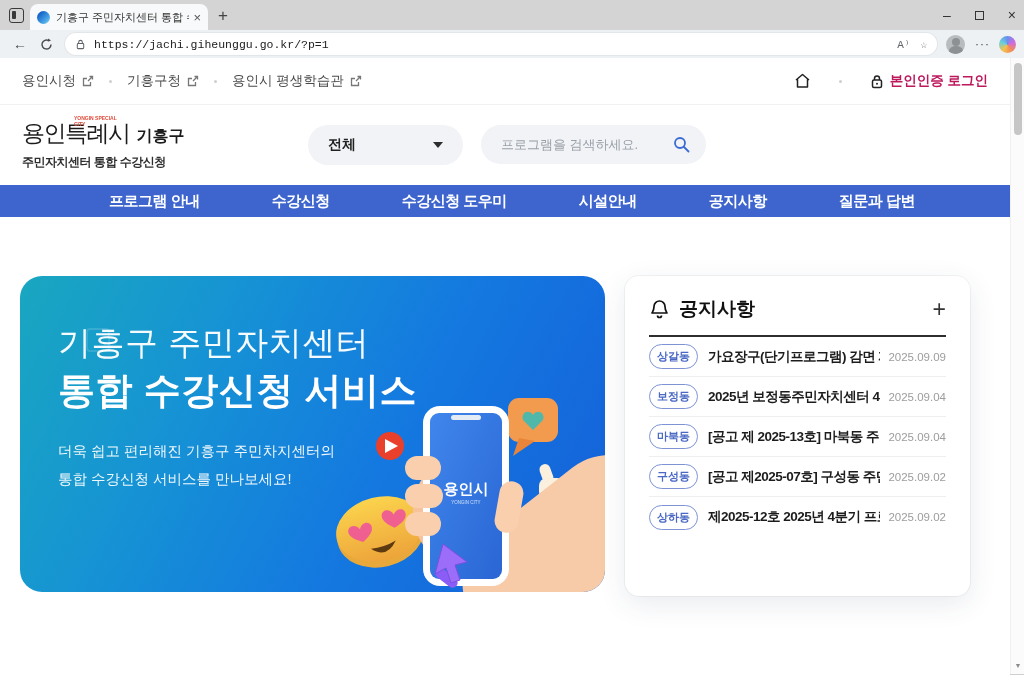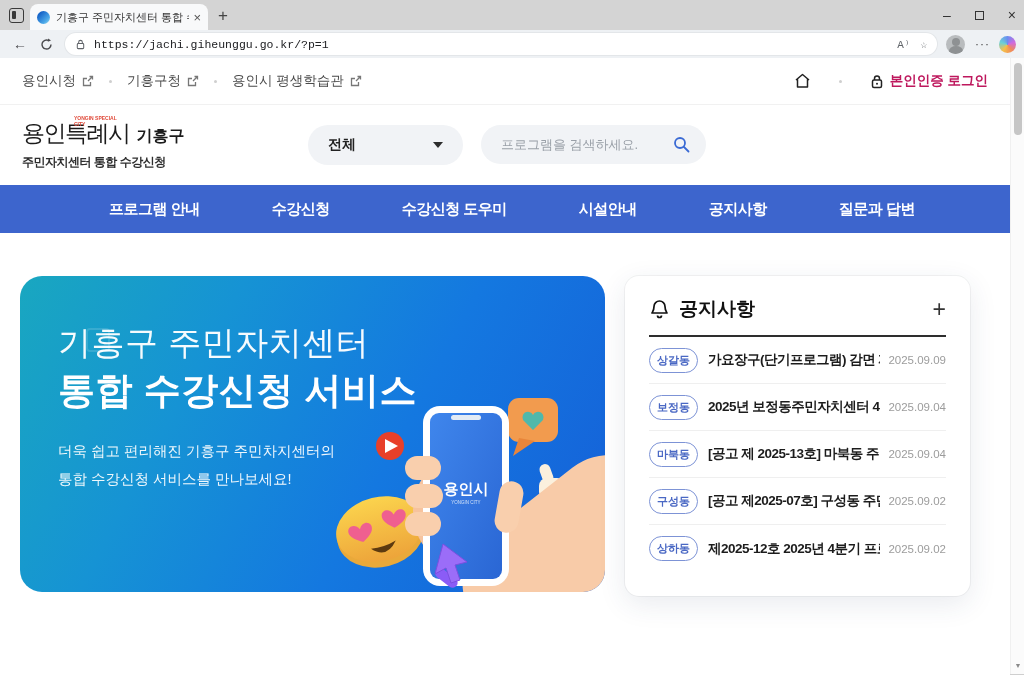--- a/index.html
+++ b/index.html
@@ -50,21 +50,21 @@
   .logo-district { font-size:16px; font-weight:700; color:#1b1b1b; margin-left:7px; }
   .logo-sub { font-size:12px; font-weight:bold; color:#2e2e2e; margin-top:5px; letter-spacing:-0.5px; }
   .cat-select { position:absolute; left:308px; top:20px; width:155px; height:40px; background:#f1f3f6; border-radius:20px; display:flex; align-items:center; padding:0 20px; }
   .cat-value { font-size:14px; font-weight:bold; color:#222; flex:1; }
   .caret-down { width:0; height:0; border-left:5px solid transparent; border-right:5px solid transparent; border-top:6px solid #2d2d2d; }
   .search-box { position:absolute; left:481px; top:20px; width:225px; height:39px; background:#f1f3f6; border-radius:20px; display:flex; align-items:center; padding:0 16px 0 20px; }
   .search-input { flex:1; border:none; outline:none; background:transparent; font-size:13px; color:#333; font-family:inherit; min-width:0; }
   .search-input::placeholder { color:#9aa0a8; }
 
   
-  .mainnav { position:absolute; top:127px; left:0; right:-14px; height:48px; background:#3d65cd; display:flex; align-items:center; justify-content:center; gap:72px; }
+  .mainnav { position:absolute; top:127px; left:0; right:-14px; height:32px; background:#3d65cd; display:flex; align-items:center; justify-content:center; gap:72px; }
   .nav-item { color:#fff; font-size:15px; font-weight:bold; white-space:nowrap; letter-spacing:-0.5px; }
 
   
   .main { position:absolute; top:175px; left:0; right:0; bottom:0; background:#fff; }
 
   
   .banner { position:absolute; left:20px; top:43px; width:585px; height:316px; border-radius:22px; overflow:hidden;
             background:linear-gradient(118deg,#19a7c0 0%,#1693d4 30%,#1478e0 62%,#155fd8 100%); }
   .banner-deco { position:absolute; left:66px; top:52px; width:24px; height:24px; border:2px solid rgba(255,255,255,0.14); border-radius:4px; }
   .banner-t1 { position:absolute; left:38px; top:45px; font-size:33px; font-weight:300; color:rgba(255,255,255,0.96); letter-spacing:0.5px; }
@@ -73,21 +73,21 @@
   .banner-d2 { position:absolute; left:38px; top:194px; font-size:14.5px; color:rgba(255,255,255,0.93); }
   .banner-art { position:absolute; right:0; bottom:0; width:300px; height:316px; }
 
   
   .notice-card { position:absolute; left:625px; top:43px; width:345px; height:320px; background:#fff; border-radius:14px;
                  box-shadow:0 8px 28px rgba(40,60,100,0.10), 0 0 0 1px #f4f4f4; padding:20px 24px 10px; }
   .notice-head { display:flex; align-items:center; }
   .notice-title { font-size:19px; font-weight:800; color:#111; margin-left:9px; flex:1; }
   .notice-more { font-size:23px; font-weight:300; color:#333; line-height:1; }
   .notice-divider { margin-top:13px; border-bottom:2px solid #2e2e2e; }
-  .notice-row { display:flex; align-items:center; height:47px; border-bottom:1px solid #efefef; }
+  .notice-row { display:flex; align-items:center; height:40px; border-bottom:1px solid #efefef; }
   .notice-row:last-child { border-bottom:none; }
   .notice-badge { flex:0 0 auto; min-width:47px; text-align:center; font-size:11px; font-weight:bold; color:#4a68c4;
                   border:1px solid #7d93d6; border-radius:999px; padding:4px 7px; }
   .notice-text { flex:1; margin-left:10px; font-size:13.5px; font-weight:bold; color:#1c1c1c; white-space:nowrap; overflow:hidden; letter-spacing:-0.5px; }
   .notice-date { flex:0 0 auto; margin-left:8px; font-size:11.5px; color:#9c9c9c; }
 
   
   .scrollbar { position:absolute; top:58px; right:0; width:14px; bottom:0; background:#fbfbfb; border-left:1px solid #f0f0f0; }
   .scroll-thumb { position:absolute; top:5px; left:2.5px; width:8px; height:72px; background:#c6c6c6; border-radius:4px; }
   .scroll-down { position:absolute; bottom:5px; left:0; width:14px; text-align:center; font-size:7px; color:#8a8a8a; }

